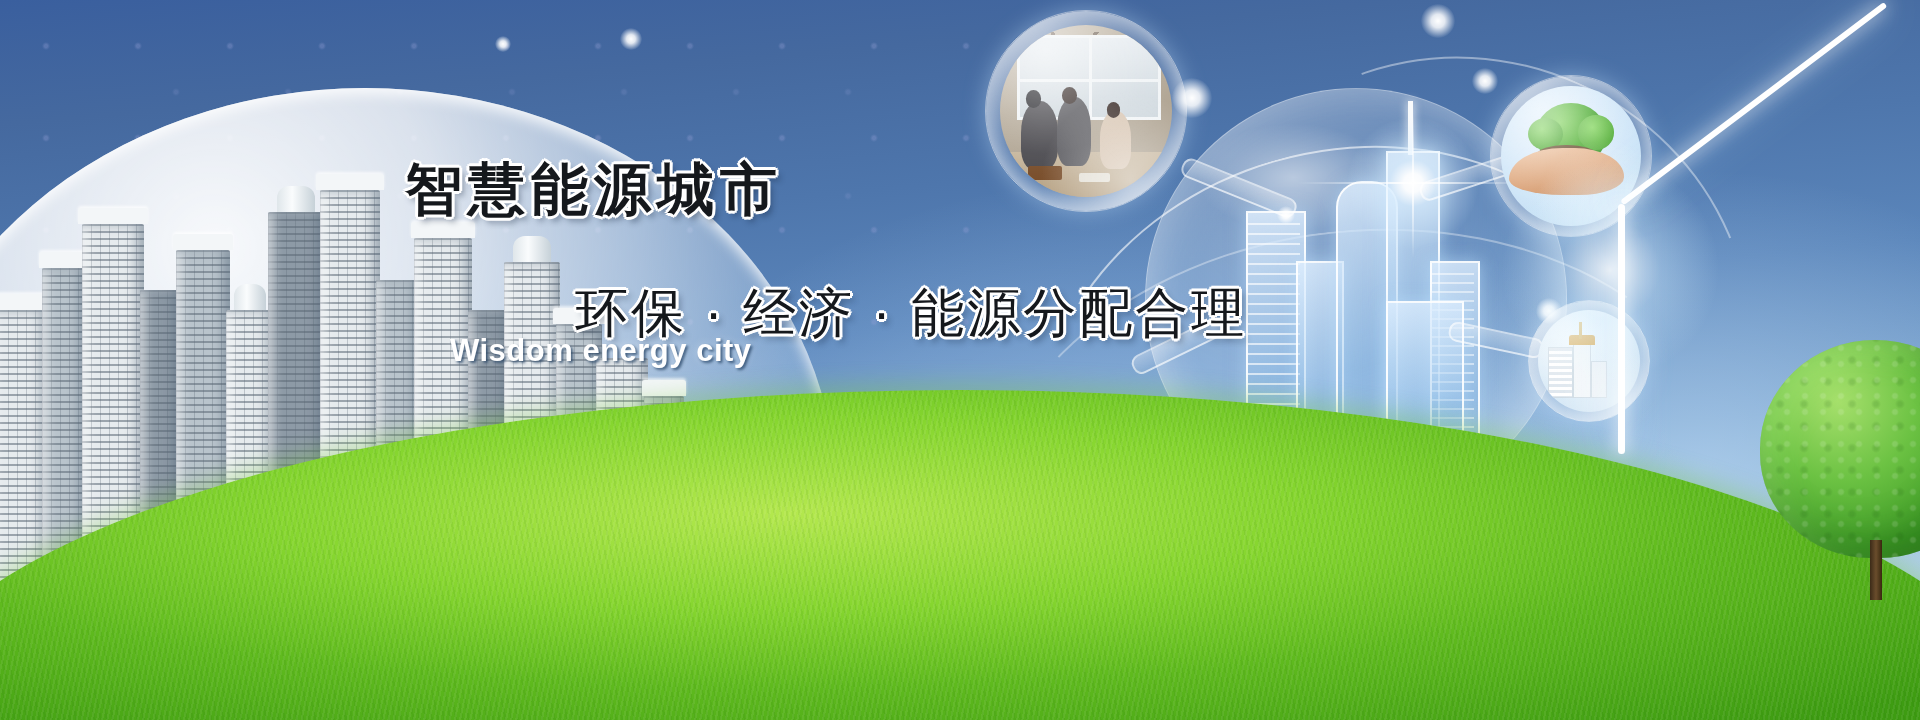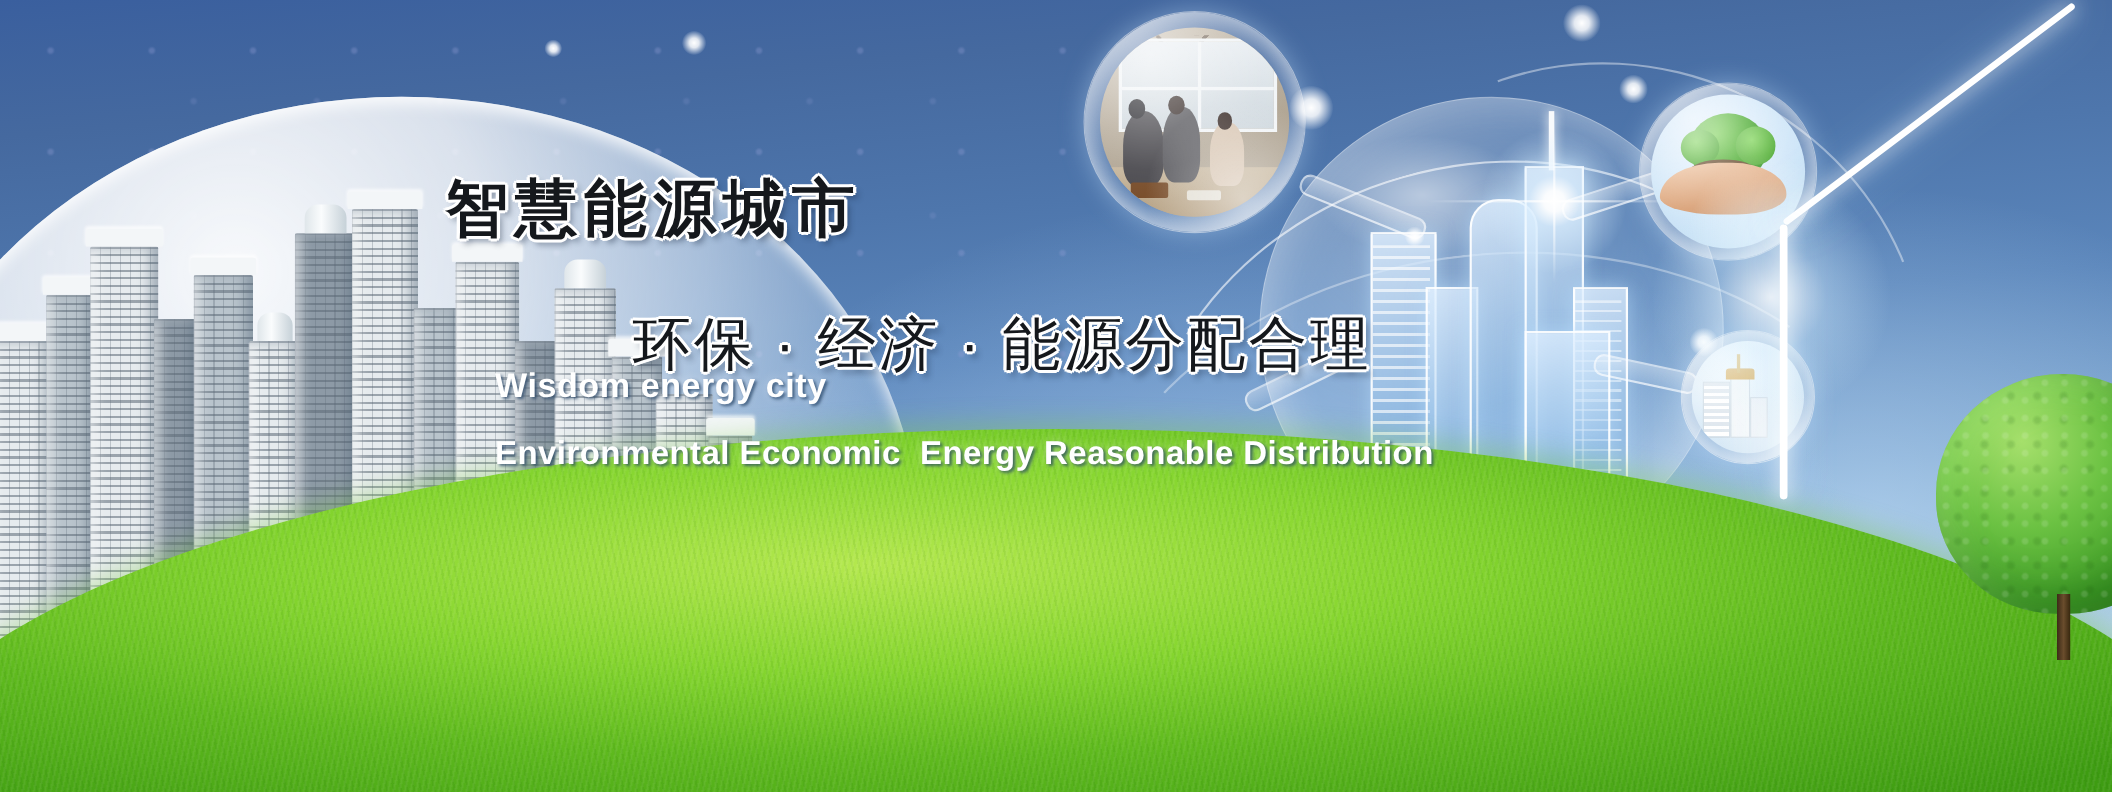--- a/index.html
+++ b/index.html
@@ -357,16 +357,15 @@
     <div class="crown">
       <div class="leaftex"></div>
     </div>
     <div class="trunk"></div>
   </div>
 
   <div class="copy">
     <div class="cn-main">智慧能源城市</div>
     <div class="cn-sub">环保 · 经济 · 能源分配合理</div>
     <div class="en-1">Wisdom energy city</div>
-    <div class="en-2">Environmental Economic  Energy Reasonable Distribution</div>
   </div>
 
 </div>
 
 </body></html>

